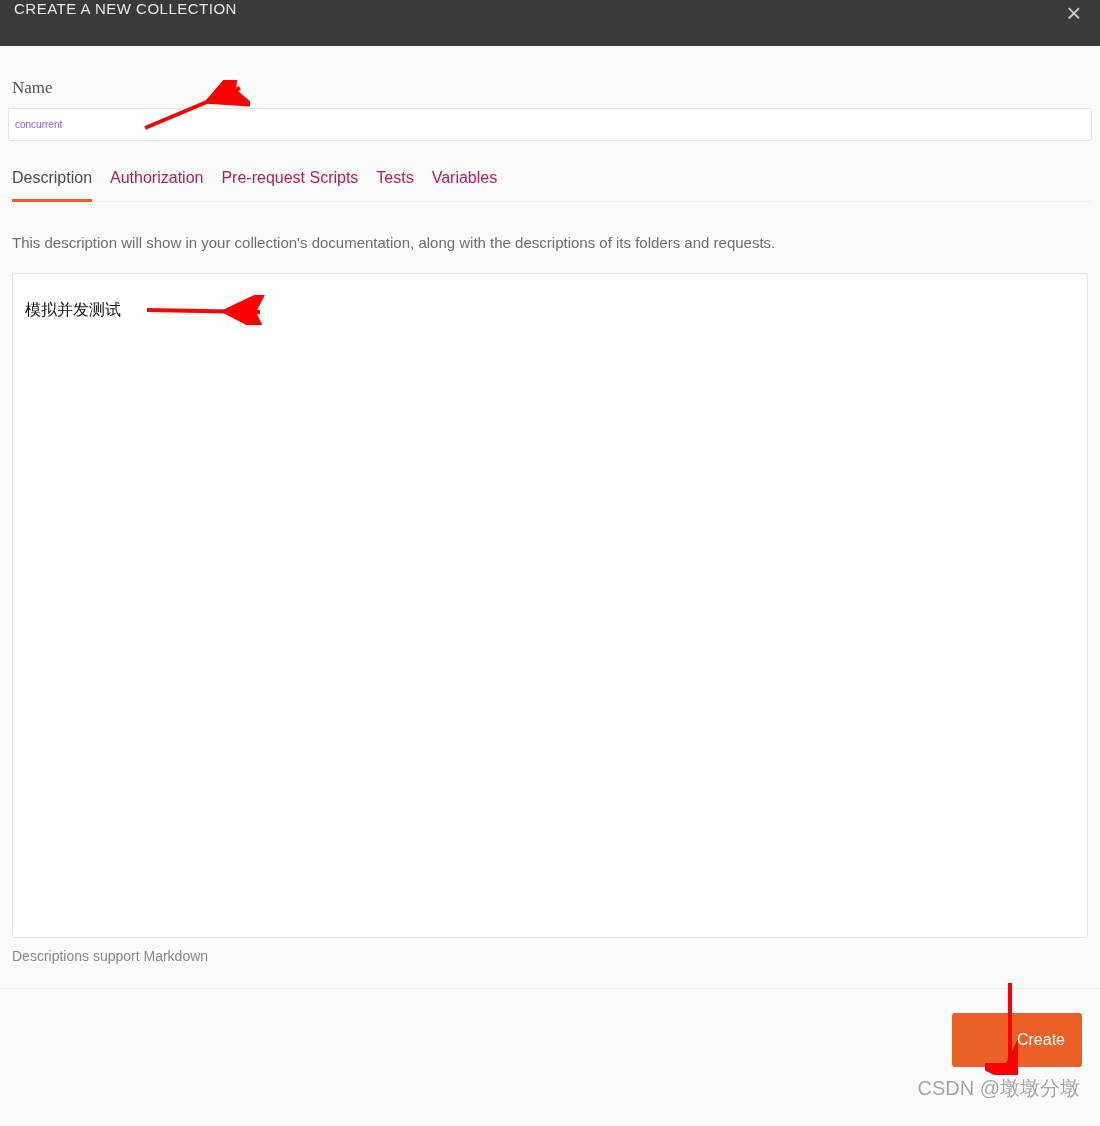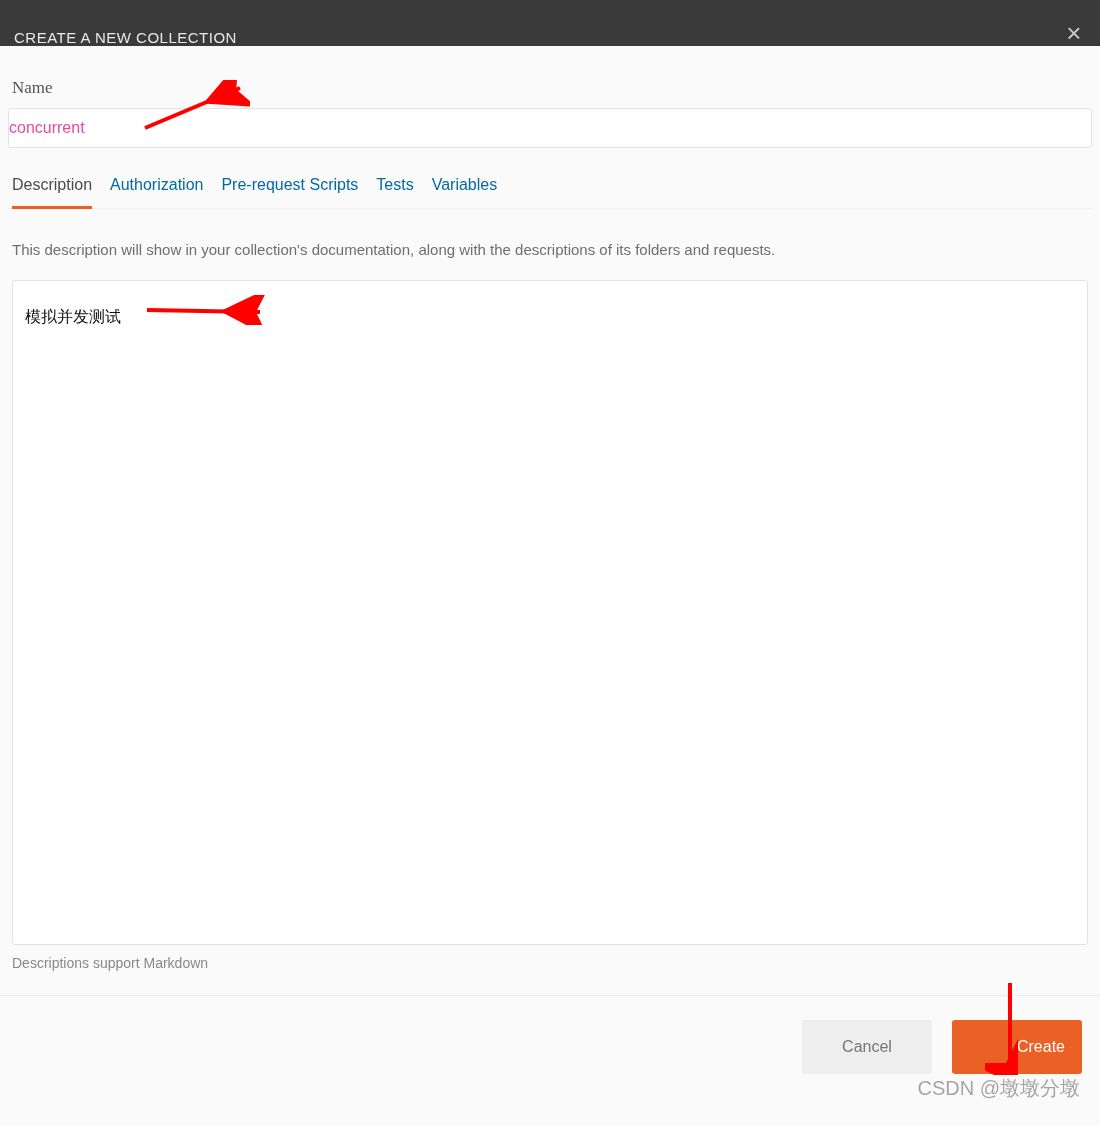--- a/index.html
+++ b/index.html
@@ -10,21 +10,21 @@
       font-family: -apple-system, BlinkMacSystemFont, "Segoe UI", Arial, sans-serif;
       color: #404040;
       overflow: hidden;
       position: relative;
     }
     .titlebar {
       background: #3a3a3a;
       color: #e8e8e8;
       height: 46px;
       display: flex;
-      align-items: flex-end;
+      align-items: flex-start;
       padding: 0 14px;
       letter-spacing: 0.5px;
       font-size: 15px;
     }
     .titlebar .spacer { flex: 1; }
     .close-x {
       font-size: 26px;
       font-weight: 300;
       color: #c8c8c8;
       cursor: pointer;
@@ -38,34 +38,34 @@
       font-size: 17px;
       color: #545454;
       margin: 24px 4px 10px 4px;
       font-family: Liberation Serif, serif;
     }
     .name-input {
       width: 100%;
       border: 1px solid #e2e2e2;
       background: #fff;
       border-radius: 3px;
-      padding: 10px 0;
-      font-size: 16px;
-      color: #ec4899;
+      padding: 10px 6px;
+      font-size: 10px;
+      color: #8b5cf6;
       outline: none;
     }
     .tabs {
       display: flex;
       gap: 18px;
       margin-top: 28px;
       padding: 0 4px;
     }
     .tab {
       font-size: 16px;
-      color: #0369a1;
+      color: #be185d;
       padding-bottom: 12px;
       cursor: pointer;
       border-bottom: 3px solid transparent;
     }
     .tab.active {
       color: #4a4a4a;
       border-bottom: 3px solid #eb6025;
     }
     .tab-divider {
       height: 1px;
@@ -166,21 +166,20 @@
 
   <div class="hint">This description will show in your collection's documentation, along with the descriptions of its folders and requests.</div>
 
   <textarea class="desc-area" style="">模拟并发测试</textarea>
 
   <div class="md-note">Descriptions support Markdown</div>
 </div>
 
 <div class="footer-divider"></div>
 <div class="footer">
-  <button class="btn btn-cancel">Cancel</button>
   <button class="btn btn-create">Create</button>
 </div>
 
 <div class="watermark">CSDN @墩墩分墩</div>
 
 <svg class="arrow" style="left:130px; top:80px;" width="120" height="60">
   <defs>
     <marker id="ah1" markerWidth="12" markerHeight="12" refX="2" refY="6" orient="auto">
       <path d="M0,0 L12,6 L0,12 L3,6 Z" fill="#ff0000"></path>
     </marker>

